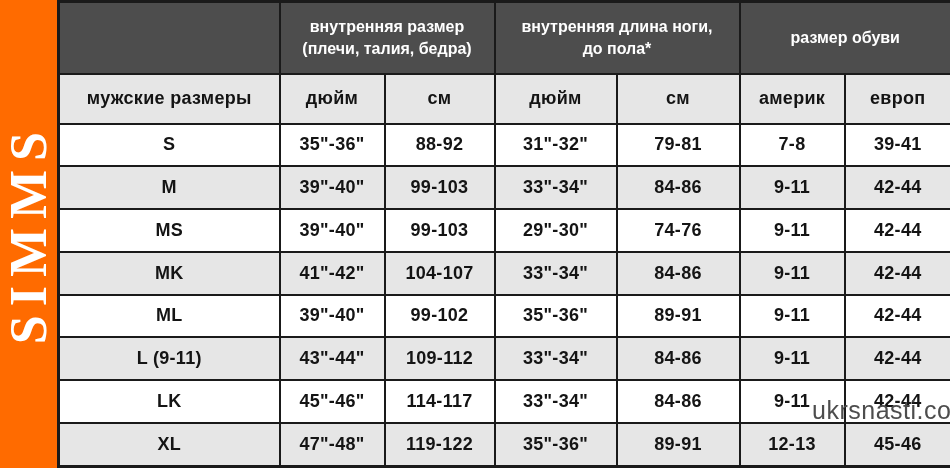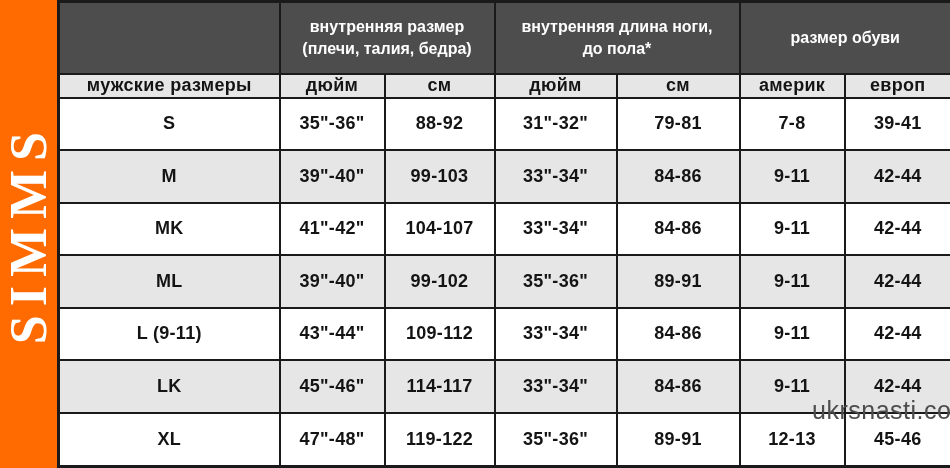--- a/index.html
+++ b/index.html
@@ -61,21 +61,21 @@
 
   tr.group-row { height: 72px; }
   tr.group-row th {
     background: var(--header-dark);
     color: #ffffff;
     font-size: 16px;
     font-weight: bold;
     line-height: 1.35;
     padding: 0 14px;
   }
-  tr.sub-row { height: 24px; }
+  tr.sub-row { height: 50px; }
   tr.sub-row th {
     background: var(--row-gray);
     color: #141414;
     font-size: 18px;
     font-weight: bold;
     letter-spacing: 0.3px;
   }
   tbody td {
     background: #ffffff;
     color: #141414;
@@ -147,20 +147,29 @@
         <tr>
           <td>M</td>
           <td>39"-40"</td>
           <td>99-103</td>
           <td>33"-34"</td>
           <td>84-86</td>
           <td>9-11</td>
           <td>42-44</td>
         </tr>
         <tr>
+          <td>MS</td>
+          <td>39"-40"</td>
+          <td>99-103</td>
+          <td>29"-30"</td>
+          <td>74-76</td>
+          <td>9-11</td>
+          <td>42-44</td>
+        </tr>
+        <tr>
           <td>MK</td>
           <td>41"-42"</td>
           <td>104-107</td>
           <td>33"-34"</td>
           <td>84-86</td>
           <td>9-11</td>
           <td>42-44</td>
         </tr>
         <tr>
           <td>ML</td>

